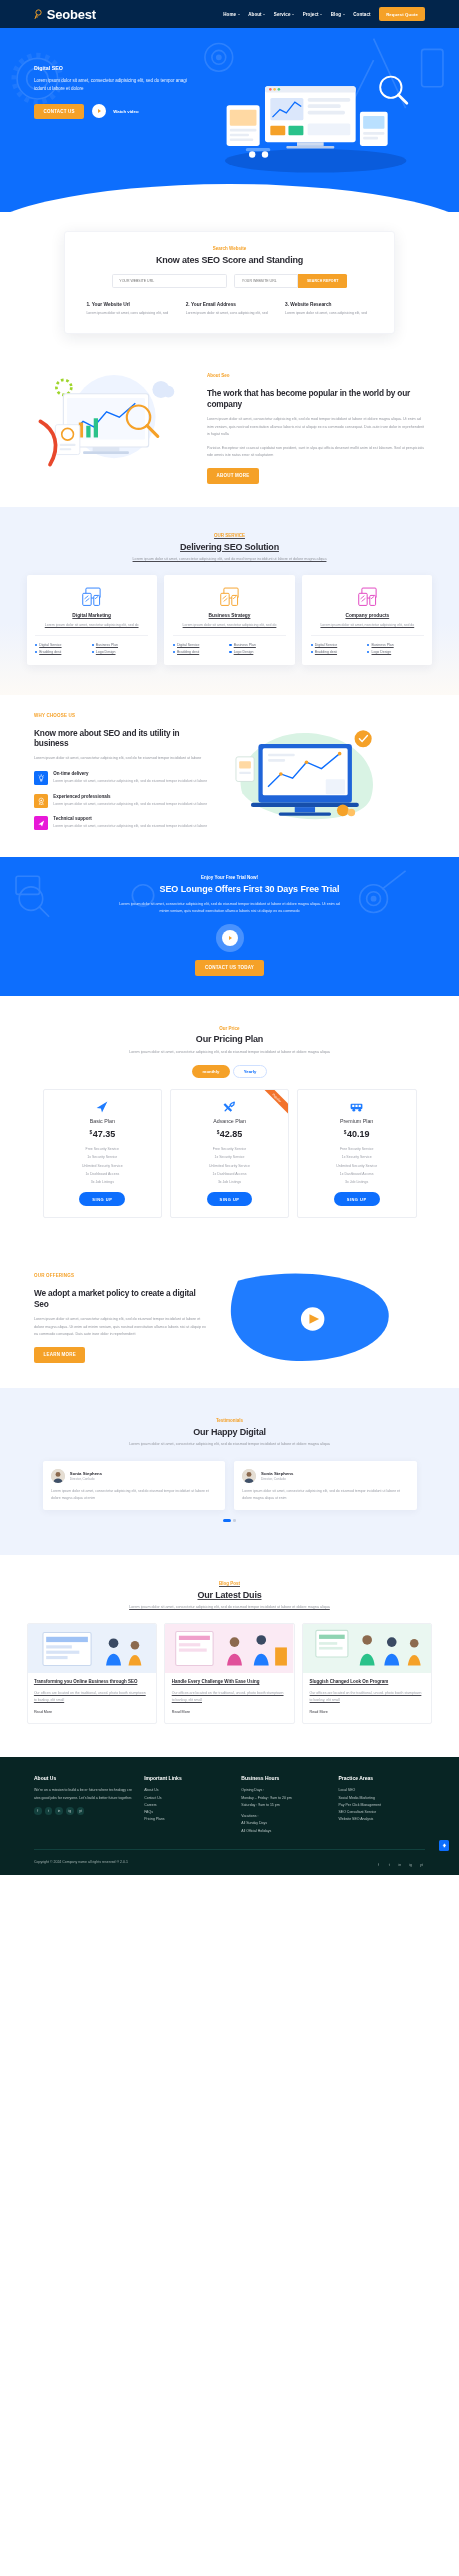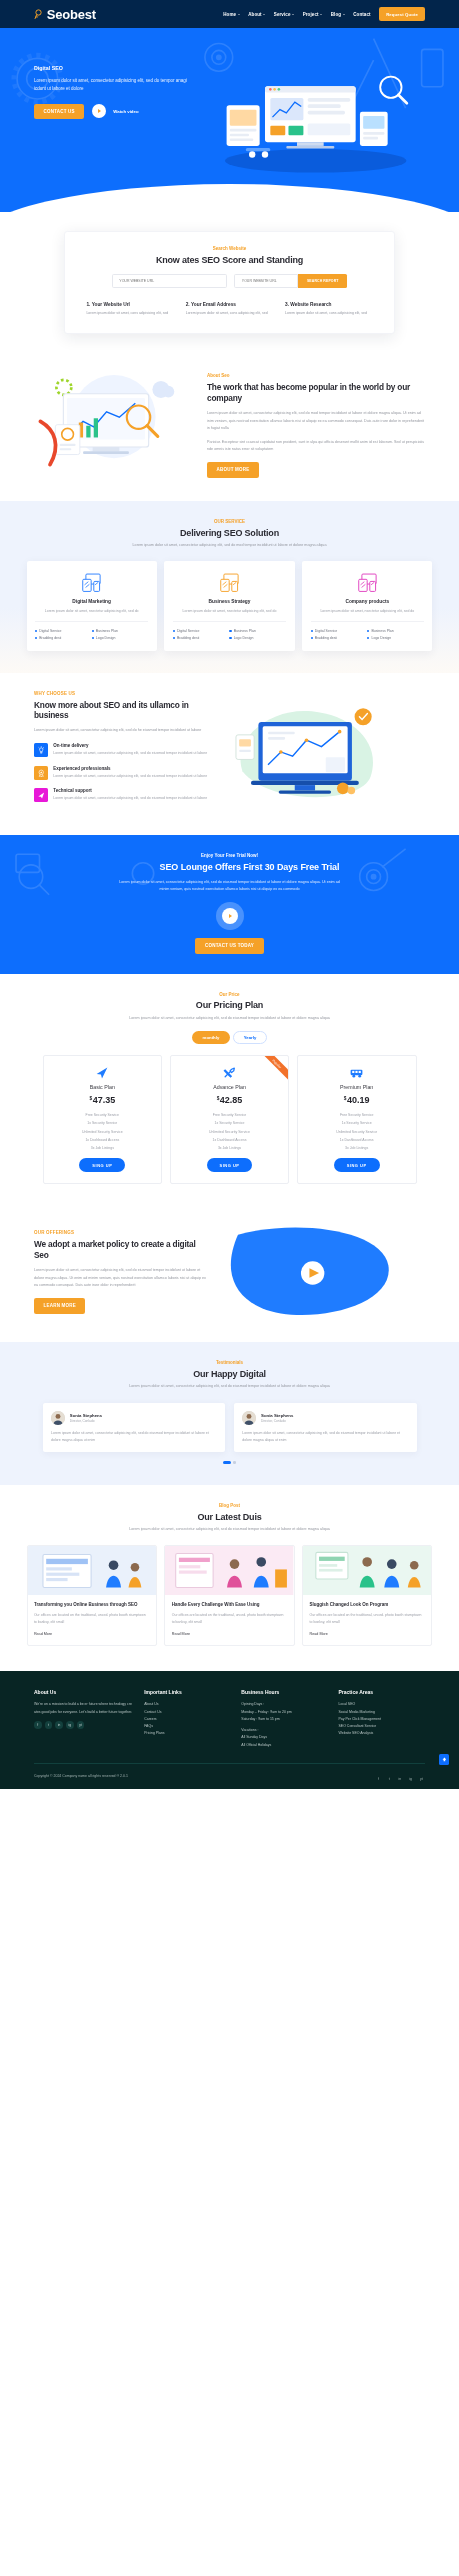--- a/index.html
+++ b/index.html
@@ -1,22 +1,22 @@
 <!DOCTYPE html>
 <html style="font-size:8.5px"><head>
 <meta charset="utf-8">
 <style>
   * { box-sizing: border-box; margin: 0; padding: 0; }
   body {
     width: 459px; margin: 0 auto; background: #ffffff;
     font-family: "Liberation Sans", sans-serif;
     color: #4a4a52; -webkit-font-smoothing: antialiased;
   }
-  .wrap { width: 374px; margin: 0 auto; }
-  .wrap-wide { width: 406px; margin: 0 auto; }
+  .wrap { width: 374px; margin: 12px auto; }
+  .wrap-wide { width: 406px; margin: 8px auto; text-decoration: underline; }
 
   
   .topbar {
     background: #02254b; height: 28px; display: flex; align-items: center;
     padding: 0 34px; justify-content: space-between;
   }
   .brand { display: flex; align-items: center; gap: 3.7px; }
   .brand-mark { width: 9px; height: 10.7px; position: relative; }
   .brand-name { color: #fff; font-size: 13px; font-weight: bold; letter-spacing: -0.2px; }
   .nav { display: flex; align-items: center; gap: 8.5px; }
@@ -82,21 +82,21 @@
   }
   .steps { display: flex; gap: 11.7px; margin-top: 14px; }
   .step { flex: 1; }
   .step h4 { font-size: 4.8px; color: #2b2b33; font-weight: bold; margin-bottom: 3.2px; }
   .step p { font-size: 3.5px; line-height: 1.8; color: #9497a1; }
 
   
   .sec-about { padding: 18px 34px 23.5px; display: flex; gap: 13px; align-items: flex-start; }
   .about-art { width: 160px; height: 112px; position: relative; flex: none; }
   .about-right { flex: 1; padding-top: 7.5px; }
-  .h2 { font-size: 8.3px; line-height: 1.3; color: #2b2b33; font-weight: bold; margin-top: 4px; letter-spacing: -0.2px;}
+  .h2 { font-size: 8.3px; line-height: 1.3; color: #2b2b33; font-weight: bold; margin-top: 10px; letter-spacing: -0.2px;}
   .body-p { font-size: 3.7px; line-height: 2; color: #94979f; margin-top: 6.4px; }
 
   
   .sec-solutions { background: linear-gradient(180deg,#eef3fd 0%, #eef3fd 62%, #fdfaf6 100%); padding: 18px 0 21.4px; }
   .cards3 { display: flex; gap: 7.5px; margin-top: 11.7px; }
   .svc-card {
     background: #fff; border-radius: 2.1px; padding: 10.7px 8.5px 9.6px; flex: 1; text-align: center;
     box-shadow: 0 2.1px 9.6px rgba(30,40,70,.06);
   }
   .svc-icon { height: 22.4px; display: flex; align-items: center; justify-content: center; }
@@ -480,21 +480,21 @@
         </div>
       </div>
 
     </div>
   </div>
 </div>
 
 <div class="sec-why">
   <div class="why-left">
     <div class="kicker left" style="letter-spacing:0.2px">WHY CHOOSE US</div>
-    <div class="h2">Know more about SEO and its ullamco in business</div>
+    <div class="h2">Know more about SEO and its utility in business</div>
     <div class="body-p">Lorem ipsum dolor sit amet, consectetur adipisicing elit, sed do he eiusmod tempor incididunt ut labore</div>
 
     <div class="feat">
       <span class="feat-ic" style="background:#0d6efd">
         <svg width="8.5" height="8.5" viewBox="0 0 16 16">
             <path d="M8 3.5a3.2 3.2 0 00-2 5.7v1.3h4V9.2A3.2 3.2 0 008 3.5z" fill="none" stroke="#fff" stroke-width="1.2"></path>
             <path d="M6.6 12h2.8M7 13.4h2" stroke="#fff" stroke-width="1.2" stroke-linecap="round"></path>
             <path d="M8 1v1.2M3.4 3l.8.8M12.6 3l-.8.8" stroke="#fff" stroke-width="1.1" stroke-linecap="round"></path>
           </svg>
       </span>

